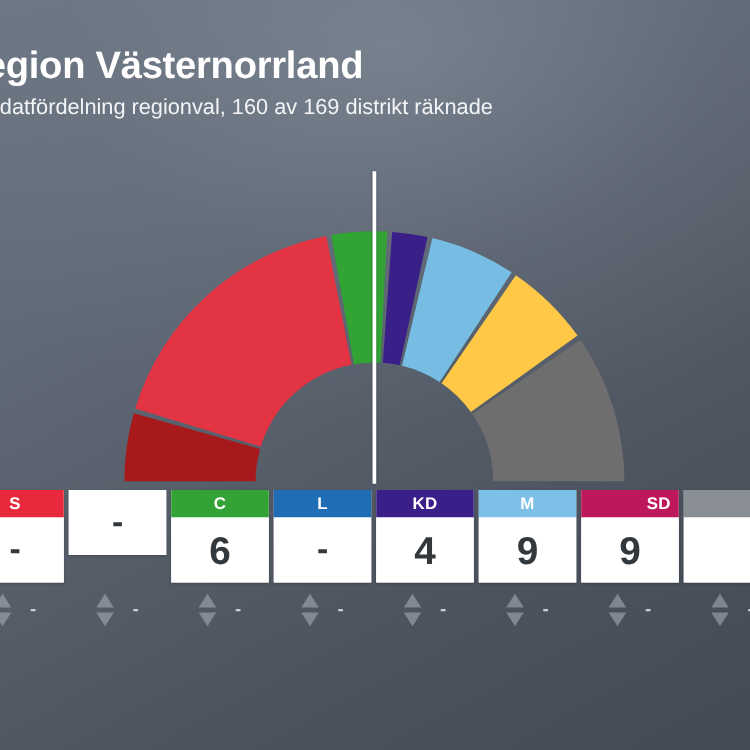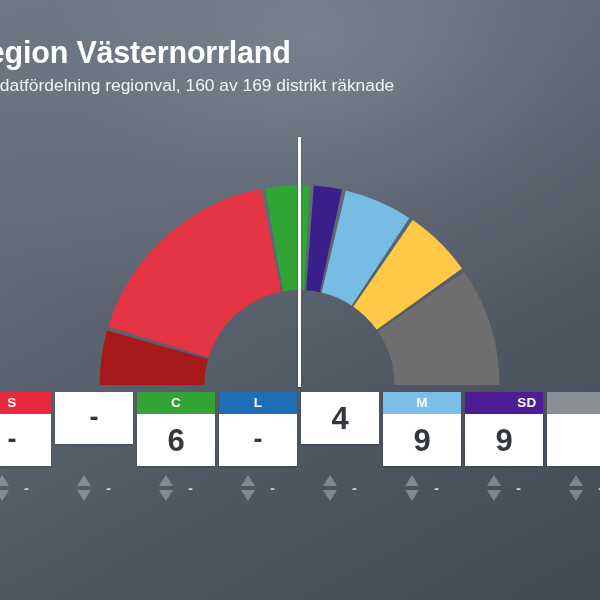--- a/index.html
+++ b/index.html
@@ -208,32 +208,33 @@
           <div class="card-value">6</div>
         </div>
       </div>
       <div class="card">
         <div class="card-header" style="background: rgb(31, 109, 181); color: rgb(255, 255, 255);">L</div>
         <div class="card-body">
           <div class="card-value dash">-</div>
         </div>
       </div>
       <div class="card">
+        <div class="card-header" style="background: rgb(58, 31, 137); color: rgb(255, 255, 255);">KD</div>
         <div class="card-body">
           <div class="card-value">4</div>
         </div>
       </div>
       <div class="card">
         <div class="card-header" style="background: rgb(124, 192, 232); color: rgb(255, 255, 255);">M</div>
         <div class="card-body">
           <div class="card-value">9</div>
         </div>
       </div>
       <div class="card">
-        <div class="card-header" style="background: #4c1d95; color: rgb(255, 255, 255); padding-left: 46px;">SD</div>
+        <div class="card-header" style="background: #be185d; color: rgb(255, 255, 255); padding-left: 46px;">SD</div>
         <div class="card-body">
           <div class="card-value">9</div>
         </div>
       </div>
       <div class="card">
         <div class="card-header" style="background: rgb(138, 143, 150); color: rgb(255, 255, 255);"></div>
         <div class="card-body">
           <div class="card-value"></div>
         </div>
       </div>

